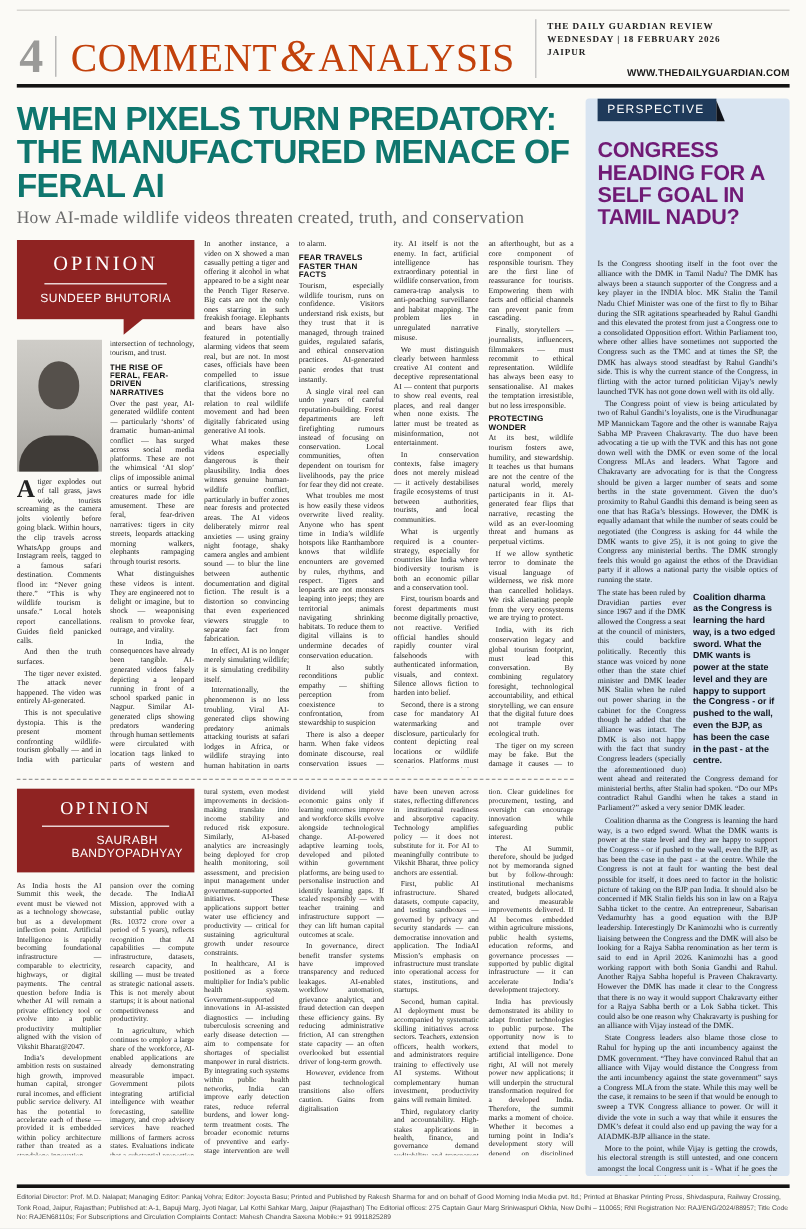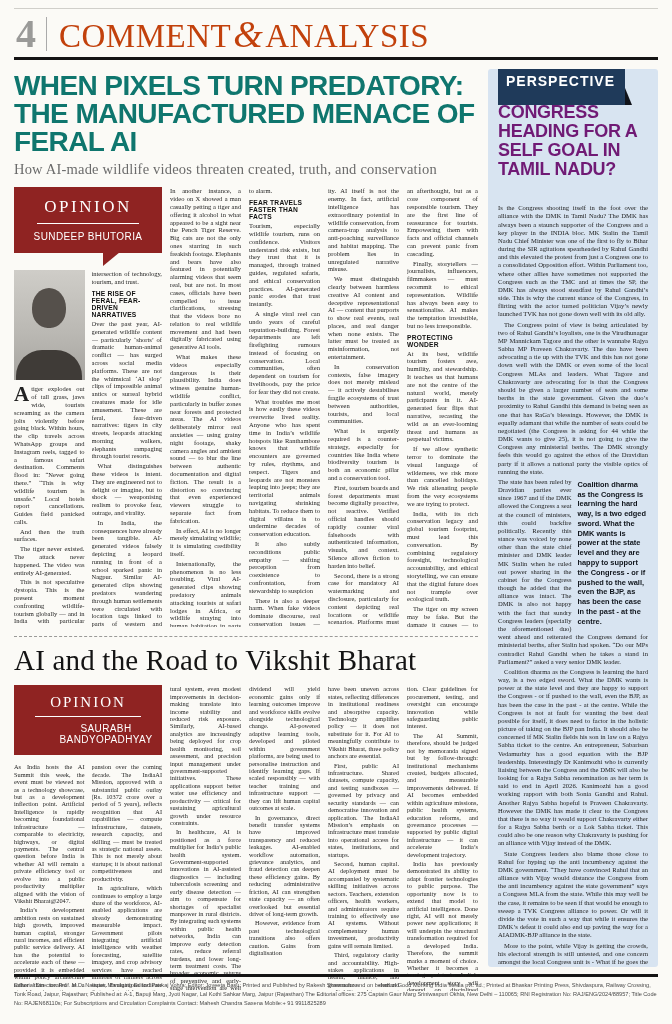--- a/index.html
+++ b/index.html
@@ -72,22 +72,22 @@
   .opinion-box2 .ob-rule { margin: 5px auto 6px; }
   .opinion-box2 .ob-author { font-size: 10px; margin-left: 36px; }
   .ba-cols { display: flex; gap: 7px; flex: 1; margin-top: 8px; overflow: hidden; }
   .ba-col { flex: 1; min-width: 0; overflow: hidden; }
   .ba-body .body-p, .ba-body .note-i { font-size: 6.3px; line-height: 1.18; }
 
   
   .persp { width: 170px; flex: none; background: #d8e4f1; border-radius: 3px; position: relative;
     padding: 30px 10px 10px; overflow: hidden; }
   .persp-tab { position: absolute; top: 0; left: 10px; background: #1f3a5a; color: #fff;
-    font-family: "Liberation Sans", sans-serif; font-weight: bold; font-size: 14px; letter-spacing: 1px;
-    padding: 4px 10px 16px 8px; }
+    font-family: "Liberation Sans", sans-serif; font-weight: normal; font-size: 10px; letter-spacing: 1px;
+    padding: 4px 10px 4px 8px; }
   .persp-tab::after { content: ""; position: absolute; right: -7px; bottom: 0; width: 0; height: 0;
     border-bottom: 17px solid #10131a; border-right: 7px solid transparent; }
   .persp-headline { font-family: "Liberation Sans", sans-serif; font-weight: bold; font-size: 18px;
     line-height: 1.04; letter-spacing: -.3px; color: #701a75; margin: 4px 0 26px; }
   .persp-body { font-size: 6.6px; line-height: 1.24; text-align: justify; color:#14181d; }
   .persp-body .body-p { font-size: 6.6px; line-height: 1.24; }
   .pullquote { float: right; width: 47%; margin: 2px 0 3px 6px;
     font-family: "Liberation Sans", sans-serif; font-weight: bold; font-size: 7.4px; line-height: 1.32;
     text-align: left; color: #10151c; }
 
@@ -97,20 +97,26 @@
 </style>
 </head>
 <body>
 
 <div class="page">
 
   <div class="masthead">
     <div class="mast-left">
       <div class="page-num">4</div>
       <div class="section-title"><span>COMMENT</span><span class="amp">&amp;</span><span>ANALYSIS</span></div>
+    </div>
+    <div class="mast-meta">
+      <div class="mast-meta-line">THE DAILY GUARDIAN REVIEW</div>
+      <div class="mast-meta-line">WEDNESDAY | 18 FEBRUARY 2026</div>
+      <div class="mast-meta-line">JAIPUR</div>
+      <div class="mast-site">WWW.THEDAILYGUARDIAN.COM</div>
     </div>
   </div>
 
   <div class="content-row">
 
     <div class="left-col">
 
       <div>
         <h1 class="main-headline">WHEN PIXELS TURN PREDATORY: THE MANUFACTURED MENACE OF FERAL AI</h1>
         <div class="standfirst">How AI-made wildlife videos threaten created, truth, and conservation</div>
@@ -173,21 +179,20 @@
               <p class="body-p">If we allow synthetic terror to dominate the visual language of wilderness, we risk more than cancelled holidays. We risk alienating people from the very ecosystems we are trying to protect.</p>
               <p class="body-p">India, with its rich conservation legacy and global tourism footprint, must lead this conversation. By combining regulatory foresight, technological accountability, and ethical storytelling, we can ensure that the digital future does not trample over ecological truth.</p>
               <p class="body-p">The tiger on my screen may be fake. But the damage it causes — to trust, to livelihoods, to conservation — is painfully real.</p>
             </div>
         </div>
       </div>
 
       <div class="divider"></div>
 
       <div>
-        <h2 class="ba-headline">AI and the Road to Vikshit Bharat</h2>
         <div class="ba-body">
           <div class="ba-lead">
             <div class="opinion-box2">
               <div class="ob-label">OPINION</div>
               <div class="ob-rule"></div>
               <div class="ob-author">SAURABH BANDYOPADHYAY</div>
             </div>
             <div class="ba-cols">
               <div class="ba-col">
                   <p class="body-p">As India hosts the AI Summit this week, the event must be viewed not as a technology showcase, but as a development inflection point. Artificial Intelligence is rapidly becoming foundational infrastructure — comparable to electricity, highways, or digital payments. The central question before India is whether AI will remain a private efficiency tool or evolve into a public productivity multiplier aligned with the vision of Vikshit Bharat@2047.</p>

